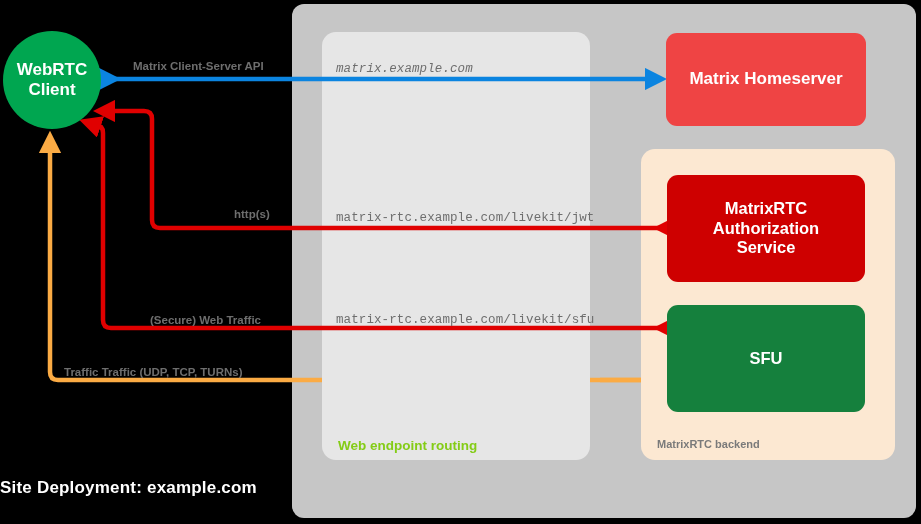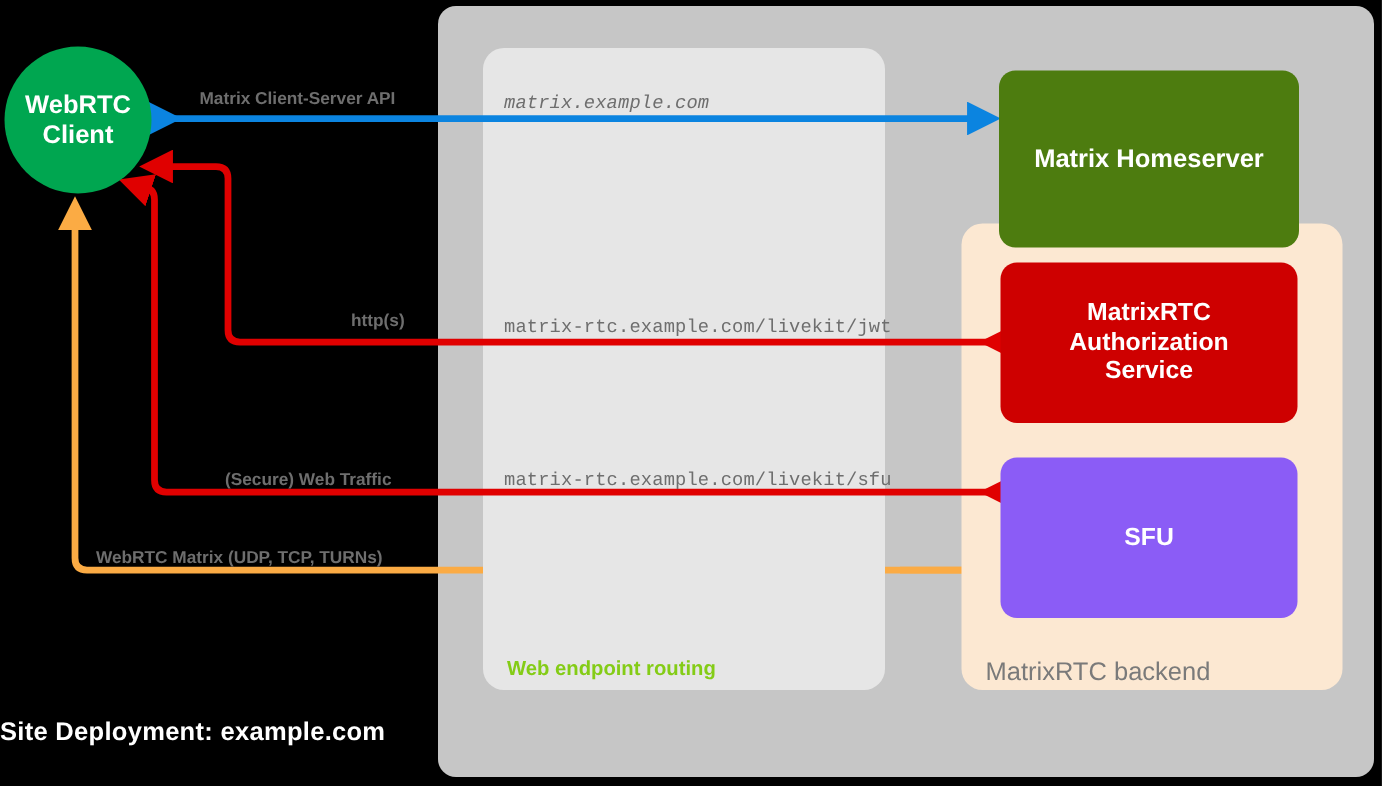--- a/index.html
+++ b/index.html
@@ -18,31 +18,31 @@
   
   #routing-panel{left:322px;top:32px;width:268px;height:428px;
       background:#e6e6e6;border-radius:14px;}
   #routing-label{left:338px;top:438px;color:#84cc16;
       font-size:13.5px;font-weight:bold;}
 
   
   #backend-container{left:641px;top:149px;width:254px;height:311px;
       background:#fce8d2;border-radius:14px;}
   #backend-label{left:657px;top:438px;color:#7a7a7a;
-      font-size:17px;font-weight:normal;}
+      font-size:11px;font-weight:bold;}
 
   
   .node{display:flex;align-items:center;justify-content:center;
         text-align:center;color:#fff;font-weight:bold;line-height:1.18;}
-  #homeserver-box{left:666px;top:33px;width:200px;height:118px;
-      background:#4d7c0f;border-radius:11px;font-size:17px;margin-top:14px;}
+  #homeserver-box{left:666px;top:33px;width:200px;height:93px;
+      background:#ef4444;border-radius:11px;font-size:17px;}
   #auth-box{left:667px;top:175px;width:198px;height:107px;
       background:#ce0000;border-radius:11px;font-size:16.5px;}
   #sfu-box{left:667px;top:305px;width:198px;height:107px;
-      background:#8b5cf6;border-radius:11px;font-size:16.5px;}
+      background:#15803d;border-radius:11px;font-size:16.5px;}
 
   
   #client-circle{left:3px;top:31px;width:98px;height:98px;border-radius:50%;
       background:#00a650;display:flex;align-items:center;justify-content:center;}
   #client-label{color:#fff;font-weight:bold;font-size:17px;text-align:center;
       line-height:1.15;}
 
   
   #wires-back,#wires-front{left:0;top:0;width:921px;height:524px;}
   #wires-back{z-index:1;}
@@ -108,21 +108,21 @@
     </g>
   </svg>
 
   <div class="url" style="left:336px;top:62px;font-style:italic;">matrix.example.com</div>
   <div class="url" style="left:336px;top:211px;">matrix-rtc.example.com/livekit/jwt</div>
   <div class="url" style="left:336px;top:313px;">matrix-rtc.example.com/livekit/sfu</div>
 
   <div class="traffic" style="left:133px;top:60px;">Matrix Client-Server API</div>
   <div class="traffic" style="left:234px;top:208px;">http(s)</div>
   <div class="traffic" style="left:150px;top:314px;">(Secure) Web Traffic</div>
-  <div class="traffic" style="left:64px;top:366px;">WebRTC Matrix (UDP, TCP, TURNs)</div>
+  <div class="traffic" style="left:64px;top:366px;">Traffic Traffic (UDP, TCP, TURNs)</div>
 
   <div class="abs" id="routing-label">Web endpoint routing</div>
   <div class="abs" id="backend-label">MatrixRTC backend</div>
   <div class="abs" id="site-label">Site Deployment: example.com</div>
 
   <div class="abs" id="client-circle">
     <div id="client-label">
       <span>WebRTC</span><br>
       <span>Client</span>
     </div>

